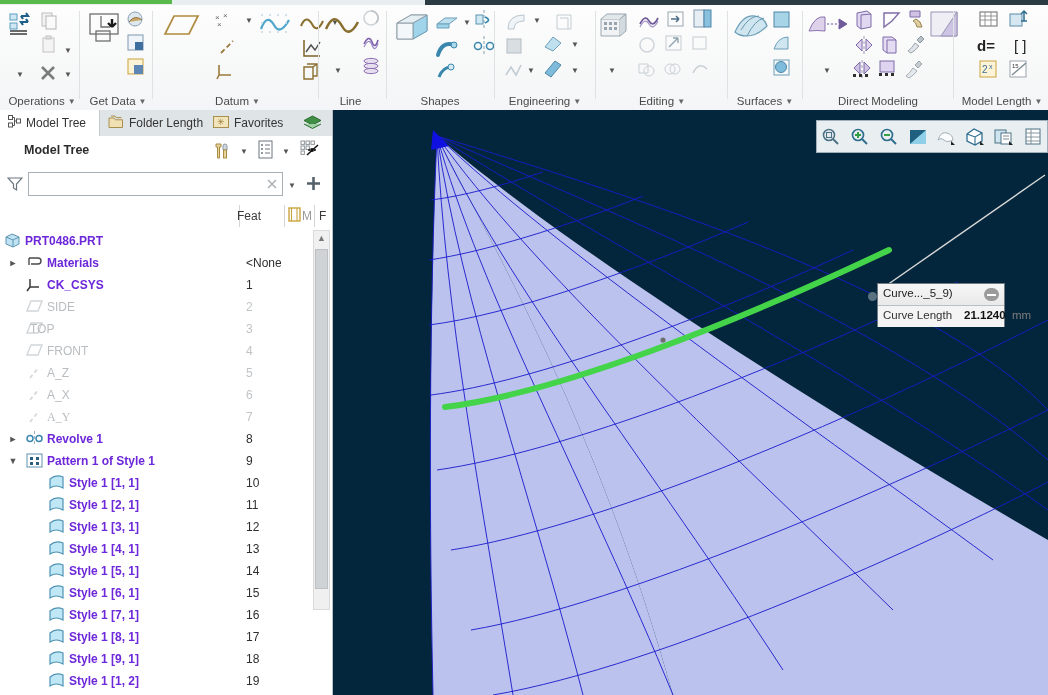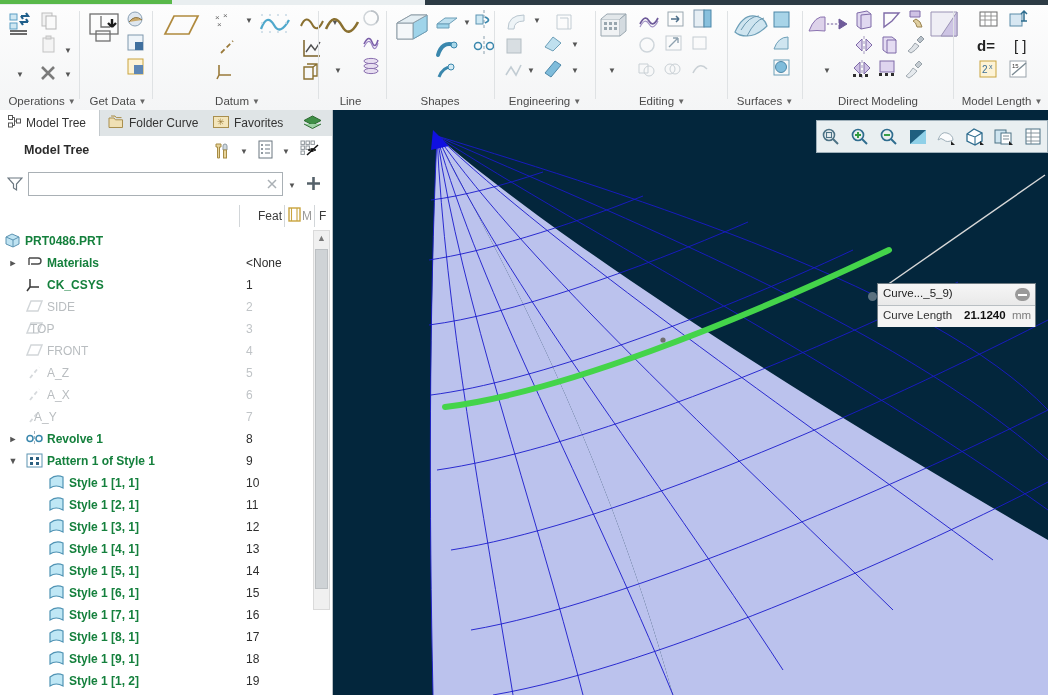--- a/index.html
+++ b/index.html
@@ -49,40 +49,40 @@
                    font-family:"Liberation Sans",sans-serif;font-size:12px;background:transparent;}
   .colhdrbar{position:absolute;left:0;top:92px;width:331px;height:28px;background:#fff;
              border-bottom:1px solid #ccd1d4;}
   .colhdrbar .cellsep{position:absolute;top:3px;width:1px;height:22px;background:#d2d6d9;}
   .colhdrbar .clab{position:absolute;top:7px;font-size:12px;color:#3a3a3a;}
 
   .treewrap{position:absolute;left:0;top:120px;width:332px;height:465px;overflow:hidden;background:#fff;}
   .trow{position:relative;height:22px;white-space:nowrap;}
   .trow .exp{position:absolute;top:6px;width:10px;height:10px;font-size:9px;color:#555;line-height:10px;text-align:center;}
   .trow .ticon{position:absolute;top:3px;width:17px;height:16px;}
-  .trow .tlabel{position:absolute;top:4px;font-size:12px;color:#15803d;}
+  .trow .tlabel{position:absolute;top:4px;font-size:12px;color:#6d28d9;}
   .trow.dim .tlabel{color:#b9bdc0;}
   .trow .tnum{position:absolute;left:246px;top:4px;font-size:12px;color:#2e2e2e;}
   .trow.dim .tnum{color:#c0c4c7;}
   .trow.bold .tlabel{font-weight:bold;}
   .vline{position:absolute;left:239px;top:120px;width:1px;height:465px;background:#d8dcdf;}
 
   .vscroll{position:absolute;left:313px;top:120px;width:17px;height:380px;background:#f0f0f0;border:1px solid #dadada;box-sizing:border-box;}
   .vscroll .thumb{position:absolute;left:1px;top:18px;width:13px;height:340px;background:#cfd3d6;border:1px solid #bcc0c3;box-sizing:border-box;}
   .vscroll .arw{position:absolute;left:3px;font-size:9px;color:#777;}
 
   
   .viewport{position:absolute;left:333px;top:110px;width:715px;height:585px;background:#03263c;overflow:hidden;}
   .vptoolbar{position:absolute;left:816px;top:120px;width:232px;height:33px;
              background:#e9eff1;border:1px solid #9fb0ba;box-sizing:border-box;
              display:flex;align-items:center;}
   .vpbtn{position:relative;width:29px;height:31px;display:flex;align-items:center;justify-content:center;}
 
   
-  .callout{position:absolute;left:877px;top:283px;width:159px;height:44px;
+  .callout{position:absolute;left:877px;top:283px;width:128px;height:44px;
            background:#f2f2f2;border:1px solid #6d7a82;box-sizing:border-box;}
   .callout .crow1{position:relative;height:21px;border-bottom:1px solid #b9bfc3;
                   background:linear-gradient(#f6f6f6,#e9e9e9);}
   .callout .crow2{position:relative;height:21px;background:#f4f4f4;}
   .callout .cname{position:absolute;left:5px;top:3px;font-size:11.5px;color:#222;}
   .callout .minus{position:absolute;right:5px;top:4px;width:15px;height:13px;border-radius:7px;
                   background:#9a9a9a;}
   .callout .minus:after{content:"";position:absolute;left:3px;top:6px;width:9px;height:1.5px;background:#fff;}
   .callout .clbl{position:absolute;left:5px;top:3px;font-size:11.5px;color:#333;}
   .callout .cval{position:absolute;left:86px;top:3px;font-size:11.5px;color:#111;font-weight:bold;text-align:center;}
@@ -628,21 +628,21 @@
         </span>
         <span class="tlab">Model Tree</span>
       </div>
       <div class="tab" style="left:100px;width:105px;">
         <span>
           <svg width="16" height="14" viewBox="0 0 16 14">
             <path d="M1 3 h5 l1.4 1.8 h7.1 v7.7 h-13.5 Z" fill="#f0e0b4" stroke="#a98f4e"></path>
             <path d="M3 1 h4 l1.2 1.6 h5.3" fill="#e4d2a2" stroke="#a98f4e"></path>
           </svg>
         </span>
-        <span class="tlab">Folder Curve</span>
+        <span class="tlab">Folder Length</span>
       </div>
       <div class="tab" style="left:205px;width:88px;">
         <span>
           <svg width="16" height="14" viewBox="0 0 16 14">
             <rect x="0.5" y="1.5" width="15" height="11" fill="#f3e5bb" stroke="#a98f4e"></rect>
             <text x="4" y="10" font-size="9" fill="#9a7c3a" font-family="sans-serif">✳</text>
           </svg>
         </span>
         <span class="tlab">Favorites</span>
       </div>
@@ -714,21 +714,21 @@
         <svg width="17" height="17" viewBox="0 0 17 17">
           <path d="M8.5 2 v13 M2 8.5 h13" stroke="#55616a" stroke-width="2.6"></path>
         </svg>
       </span>
     </div>
 
     <div class="colhdrbar">
       <div class="cellsep" style="left:239px;"></div>
       <div class="cellsep" style="left:284px;"></div>
       <div class="cellsep" style="left:314px;"></div>
-      <span class="clab" style="left:258px;">Feat</span>
+      <span class="clab" style="left:237px;">Feat</span>
       <span class="ico" style="left:288px;top:5px;">
         <svg width="14" height="16" viewBox="0 0 14 16">
           <rect x="1" y="1" width="11" height="13" fill="none" stroke="#c9a43e" stroke-width="1.4"></rect>
           <path d="M3.5 1 v13 M9 1 v13" stroke="#c9a43e" stroke-width="1.1"></path>
         </svg>
       </span>
       <span class="clab" style="left:302px;color:#9a9a9a;">M</span>
       <span class="clab" style="left:319px;">F</span>
     </div>
 
@@ -792,21 +792,21 @@
           <span class="ticon" style="left: 26px;"><svg width="17" height="15" viewBox="0 0 17 15">
               <path d="M4 13 L13 2" stroke="#d6d9dc" stroke-width="1.8" stroke-dasharray="4 3"></path>
             </svg></span>
           <span class="tlabel" style="left: 47px; text-align: right;">A_X</span>
           <span class="tnum">6</span>
         </div>
         <div class="trow dim">
           <span class="ticon" style="left: 26px;"><svg width="17" height="15" viewBox="0 0 17 15">
               <path d="M4 13 L13 2" stroke="#d6d9dc" stroke-width="1.8" stroke-dasharray="4 3"></path>
             </svg></span>
-          <span class="tlabel" style="left: 34px;">A_Y</span>
+          <span class="tlabel" style="left: 47px; font-family: Liberation Serif, serif;">A_Y</span>
           <span class="tnum">7</span>
         </div>
         <div class="trow bold">
           <span class="exp" style="left: 8px;">►</span>
           <span class="ticon" style="left: 26px;"><svg width="17" height="15" viewBox="0 0 17 15">
               <path d="M8.5 0 v15" stroke="#9fb4c0" stroke-dasharray="3 2"></path>
               <circle cx="4" cy="7.5" r="3" fill="none" stroke="#3a87ad" stroke-width="1.5"></circle>
               <circle cx="13" cy="7.5" r="3" fill="none" stroke="#3a87ad" stroke-width="1.5"></circle>
             </svg></span>
           <span class="tlabel" style="left: 47px;">Revolve 1</span>

